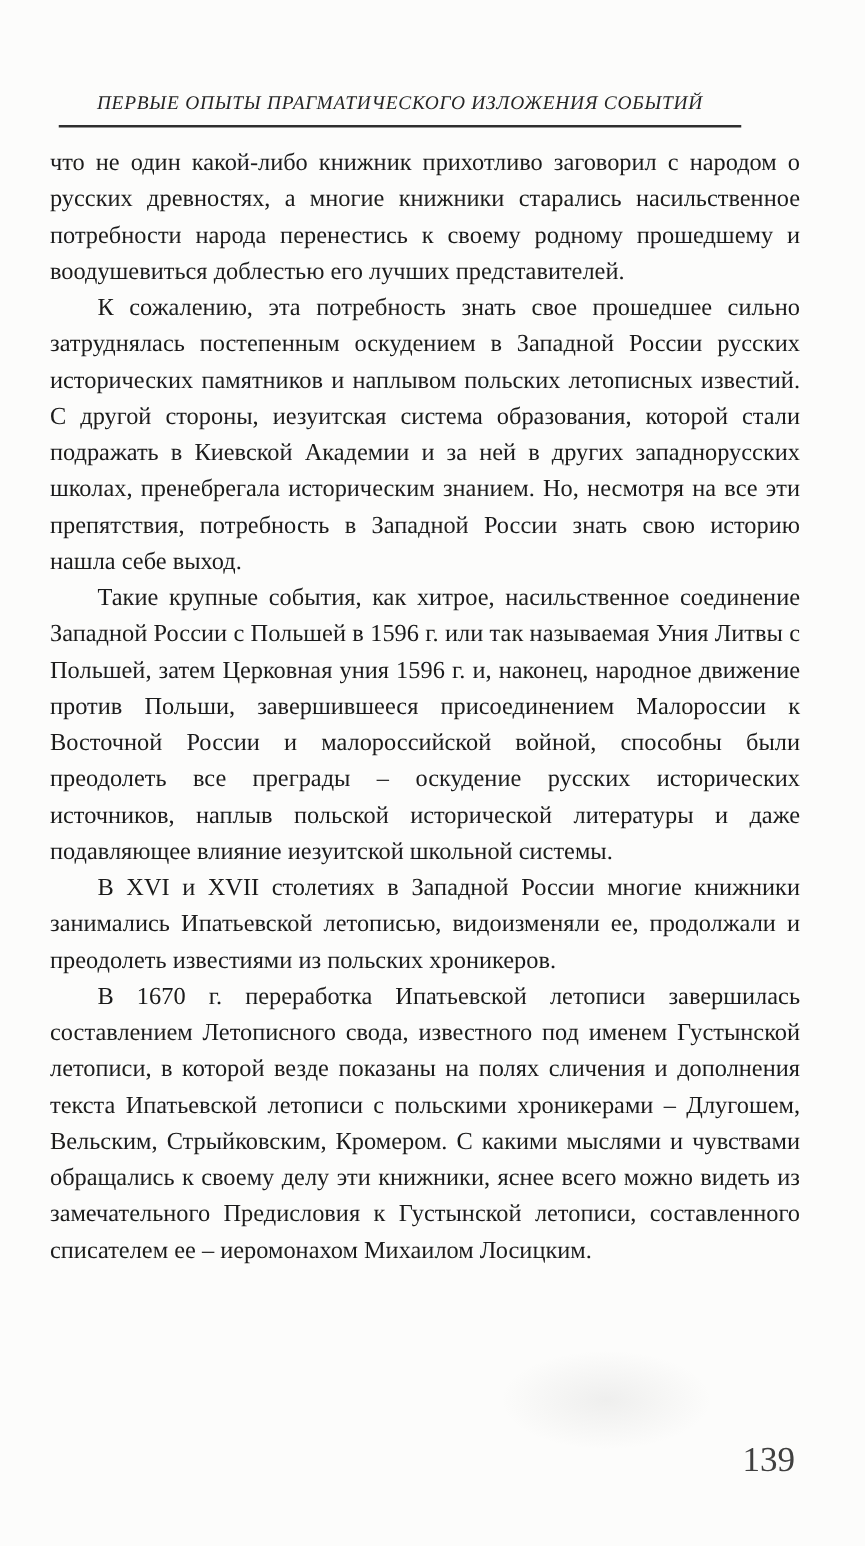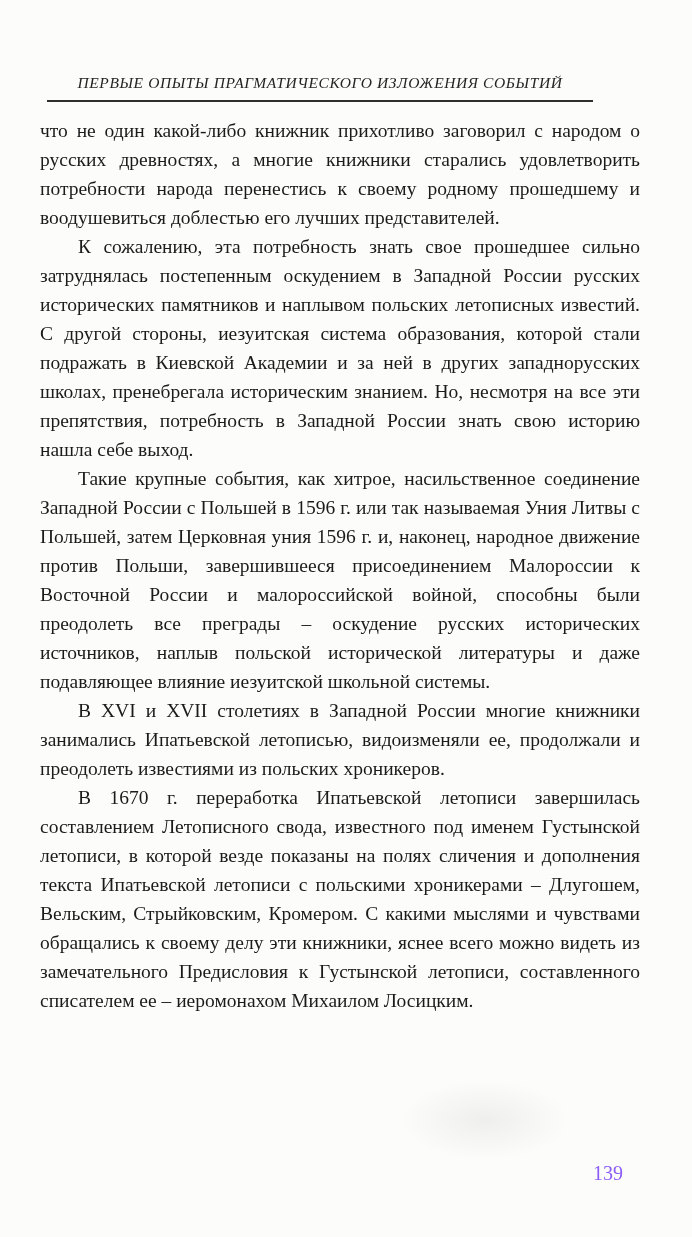--- a/index.html
+++ b/index.html
@@ -41,44 +41,44 @@
   }
   .body-text p {
     margin: 0;
     text-indent: 38px;
   }
   .body-text p.no-indent {
     text-indent: 0;
   }
   .page-number {
     position: absolute;
-    right: 69px;
+    right: 56px;
     bottom: 52px;
-    font-size: 20px;
-    color: #8b5cf6;
+    font-size: 28px;
+    color: #404040;
   }
   .scan-shadow {
     position: absolute;
     left: 400px;
     top: 1080px;
     width: 170px;
     height: 80px;
     background: radial-gradient(ellipse at center, rgba(120,120,120,0.10), rgba(120,120,120,0) 70%);
     pointer-events: none;
   }
 </style>
 </head>
 <body>
 
 <div class="page">
 
   <div class="running-head">ПЕРВЫЕ ОПЫТЫ ПРАГМАТИЧЕСКОГО ИЗЛОЖЕНИЯ СОБЫТИЙ</div>
 
   <div class="body-text">
-    <p class="no-indent">что не один какой-либо книжник прихотливо заговорил с народом о русских древностях, а многие книжники старались удовлетворить потребности народа перенестись к своему родному прошедшему и воодушевиться доблестью его лучших представителей.</p>
+    <p class="no-indent">что не один какой-либо книжник прихотливо заговорил с народом о русских древностях, а многие книжники старались насильственное потребности народа перенестись к своему родному прошедшему и воодушевиться доблестью его лучших представителей.</p>
     <p>К сожалению, эта потребность знать свое прошедшее сильно затруднялась постепенным оскудением в Западной России русских исторических памятников и наплывом польских летописных известий. С другой стороны, иезуитская система образования, которой стали подражать в Киевской Академии и за ней в других западнорусских школах, пренебрегала историческим знанием. Но, несмотря на все эти препятствия, потребность в Западной России знать свою историю нашла себе выход.</p>
     <p>Такие крупные события, как хитрое, насильственное соединение Западной России с Польшей в 1596 г. или так называемая Уния Литвы с Польшей, затем Церковная уния 1596 г. и, наконец, народное движение против Польши, завершившееся присоединением Малороссии к Восточной России и малороссийской войной, способны были преодолеть все преграды – оскудение русских исторических источников, наплыв польской исторической литературы и даже подавляющее влияние иезуитской школьной системы.</p>
     <p>В XVI и XVII столетиях в Западной России многие книжники занимались Ипатьевской летописью, видоизменяли ее, продолжали и преодолеть известиями из польских хроникеров.</p>
     <p>В 1670 г. переработка Ипатьевской летописи завершилась составлением Летописного свода, известного под именем Густынской летописи, в которой везде показаны на полях сличения и дополнения текста Ипатьевской летописи с польскими хроникерами – Длугошем, Вельским, Стрыйковским, Кромером. С какими мыслями и чувствами обращались к своему делу эти книжники, яснее всего можно видеть из замечательного Предисловия к Густынской летописи, составленного списателем ее – иеромонахом Михаилом Лосицким.</p>
   </div>
 
   <div class="scan-shadow"></div>
 
   <div class="page-number">139</div>
 

